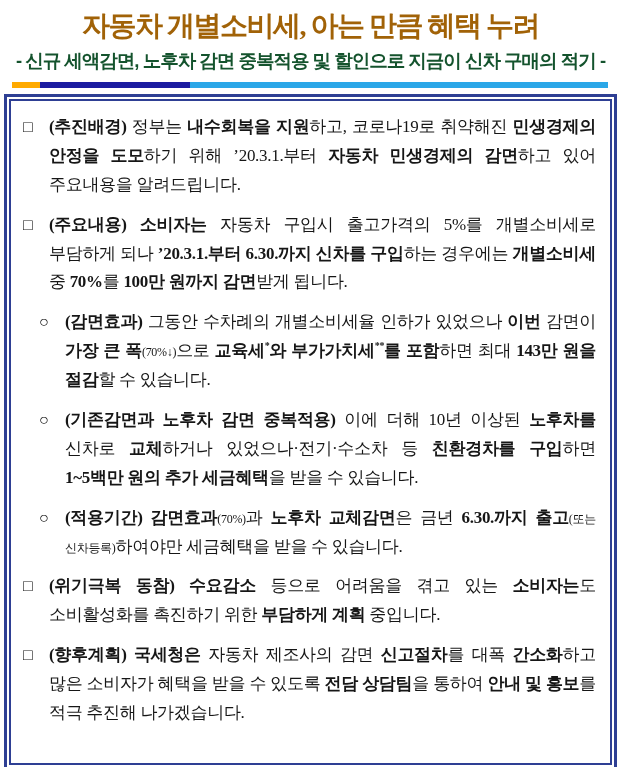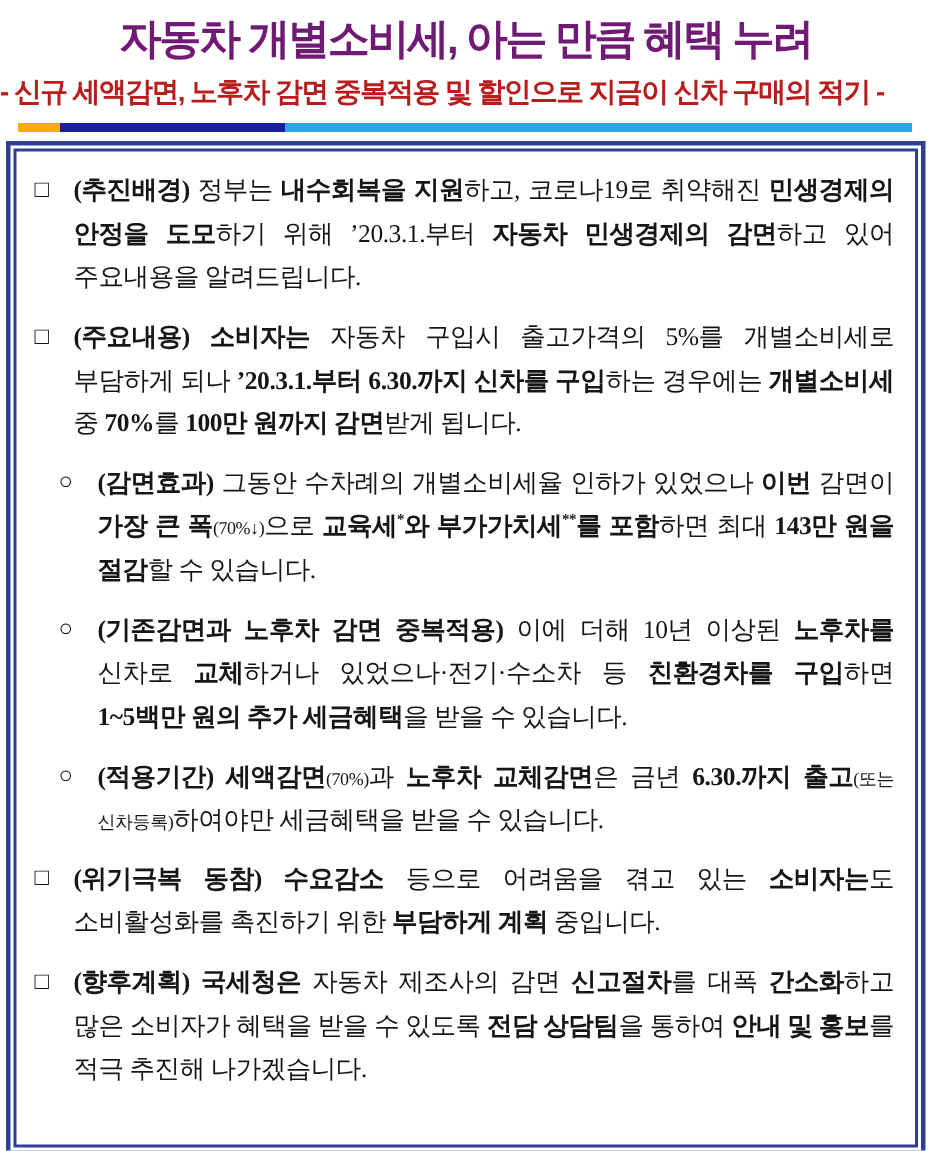--- a/index.html
+++ b/index.html
@@ -6,35 +6,35 @@
   body{
     width:621px;height:767px;
     background:#ffffff;
     font-family:"Liberation Serif","DejaVu Serif",serif;
     color:#161616;
     overflow:hidden;
   }
   .page{width:621px;height:767px;box-sizing:border-box;}
   .title{
     text-align:center;
-    font-family:Liberation Sans, sans-serif;
+    font-family:Liberation Serif, serif;
     font-weight:800;
     font-size:28px;
     letter-spacing:-1.5px;
     padding-top:7px;
-    color:#701a75;
+    color:#a16207;
   }
   .subtitle{
-    text-align:left;
+    text-align:center;
     font-family:"Liberation Sans","DejaVu Sans",sans-serif;
     font-weight:700;
     font-size:18.5px;
     letter-spacing:-1px;
     margin-top:3px;
-    color:#b91c1c;
+    color:#14532d;
   }
   .colorbar{
     display:flex;
     height:6px;
     margin:9px 13px 6px 12px;
   }
   .colorbar .seg-orange{width:28px;}
   .colorbar .seg-navy{width:150px;}
   .colorbar .seg-sky{flex:1;}
   .box{
@@ -108,21 +108,21 @@
         <div class="para lvl2">
           <span class="marker">○</span>
           <div class="ptext"><span class="b">(감면효과)</span><span> 그동안 수차례의 개별소비세율 인하가 있었으나 </span><span class="b">이번</span><span> 감면이 </span><span class="b">가장 큰 폭</span><span class="sm">(70%↓)</span><span>으로 </span><span class="b">교육세</span><span class="b sup">*</span><span class="b">와 부가가치세</span><span class="b sup">**</span><span class="b">를 포함</span><span>하면 최대 </span><span class="b">143만 원을 절감</span><span>할 수 있습니다.</span></div>
         </div>
         <div class="para lvl2">
           <span class="marker">○</span>
           <div class="ptext"><span class="b">(기존감면과 노후차 감면 중복적용)</span><span> 이에 더해 10년 이상된 </span><span class="b">노후차를</span><span> 신차로 </span><span class="b">교체</span><span>하거나 있었으나·전기·수소차 등 </span><span class="b">친환경차를 구입</span><span>하면 </span><span class="b">1~5백만 원의 추가 세금혜택</span><span>을 받을 수 있습니다.</span></div>
         </div>
         <div class="para lvl2">
           <span class="marker">○</span>
-          <div class="ptext"><span class="b">(적용기간) 세액감면</span><span class="sm">(70%)</span><span>과 </span><span class="b">노후차 교체감면</span><span>은 금년 </span><span class="b">6.30.까지 출고</span><span class="sm">(또는 신차등록)</span><span>하여야만 세금혜택을 받을 수 있습니다.</span></div>
+          <div class="ptext"><span class="b">(적용기간) 감면효과</span><span class="sm">(70%)</span><span>과 </span><span class="b">노후차 교체감면</span><span>은 금년 </span><span class="b">6.30.까지 출고</span><span class="sm">(또는 신차등록)</span><span>하여야만 세금혜택을 받을 수 있습니다.</span></div>
         </div>
         <div class="para lvl1">
           <span class="marker">□</span>
           <div class="ptext"><span class="b">(위기극복 동참) 수요감소</span><span> 등으로 어려움을 겪고 있는 </span><span class="b">소비자는</span><span>도 소비활성화를 촉진하기 위한 </span><span class="b">부담하게 계획</span><span> 중입니다.</span></div>
         </div>
         <div class="para lvl1">
           <span class="marker">□</span>
           <div class="ptext"><span class="b">(향후계획) 국세청은</span><span> 자동차 제조사의 감면 </span><span class="b">신고절차</span><span>를 대폭 </span><span class="b">간소화</span><span>하고 많은 소비자가 혜택을 받을 수 있도록 </span><span class="b">전담 상담팀</span><span>을 통하여 </span><span class="b">안내 및 홍보</span><span>를 적극 추진해 나가겠습니다.</span></div>
         </div>
       </div>

